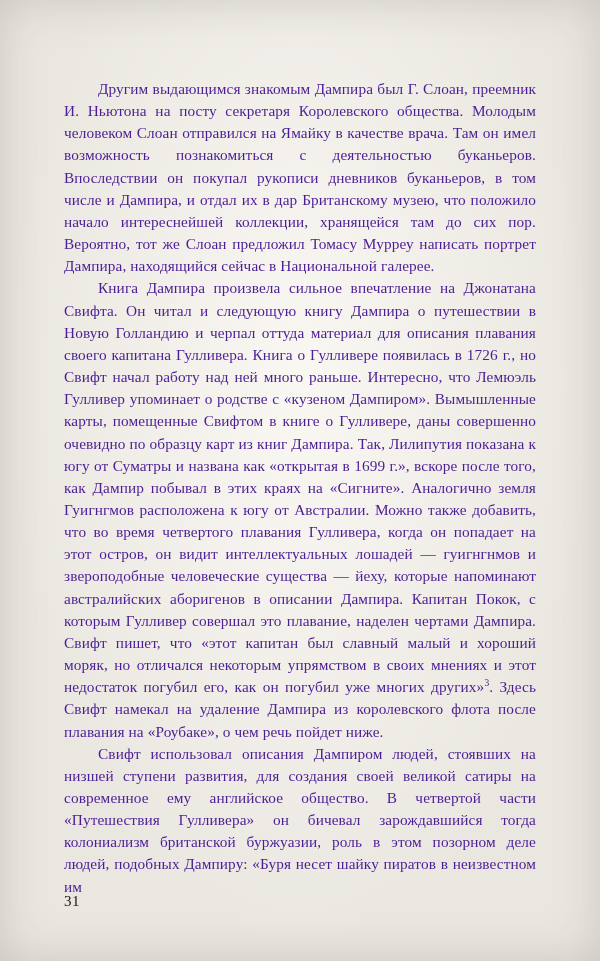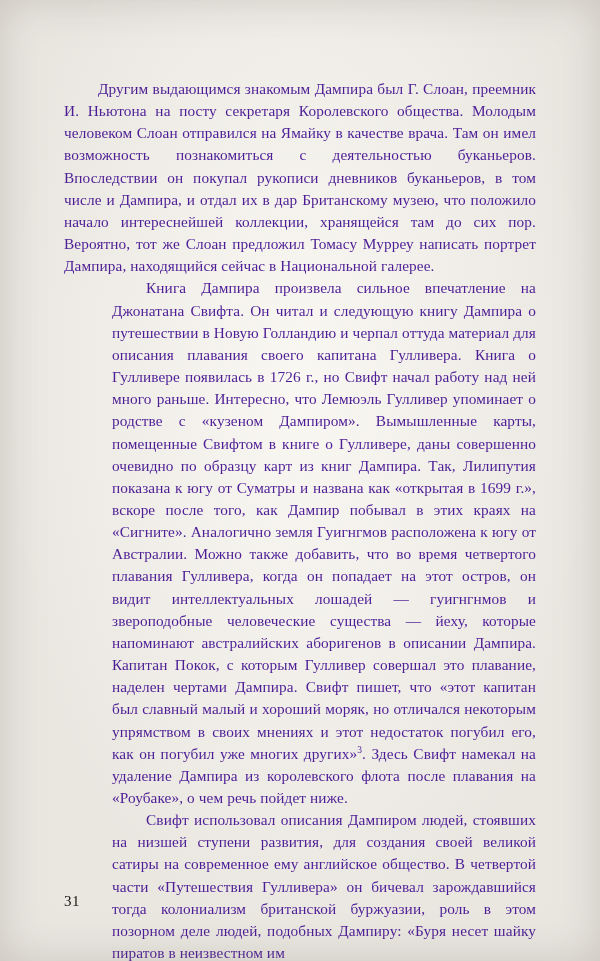--- a/index.html
+++ b/index.html
@@ -40,21 +40,20 @@
     text-justify: inter-word;
     letter-spacing: 0.1px;
   }
   .para {
     margin: 0;
     text-indent: 34px;
     text-align: justify;
   }
   .para + .para {
     margin-top: 0px;
-    margin-left: 48px;
   }
   .para sup {
     font-size: 9.5px;
     vertical-align: super;
     line-height: 0;
   }
   .page-number {
     position: absolute;
     left: 64px;
     top: 893px;

